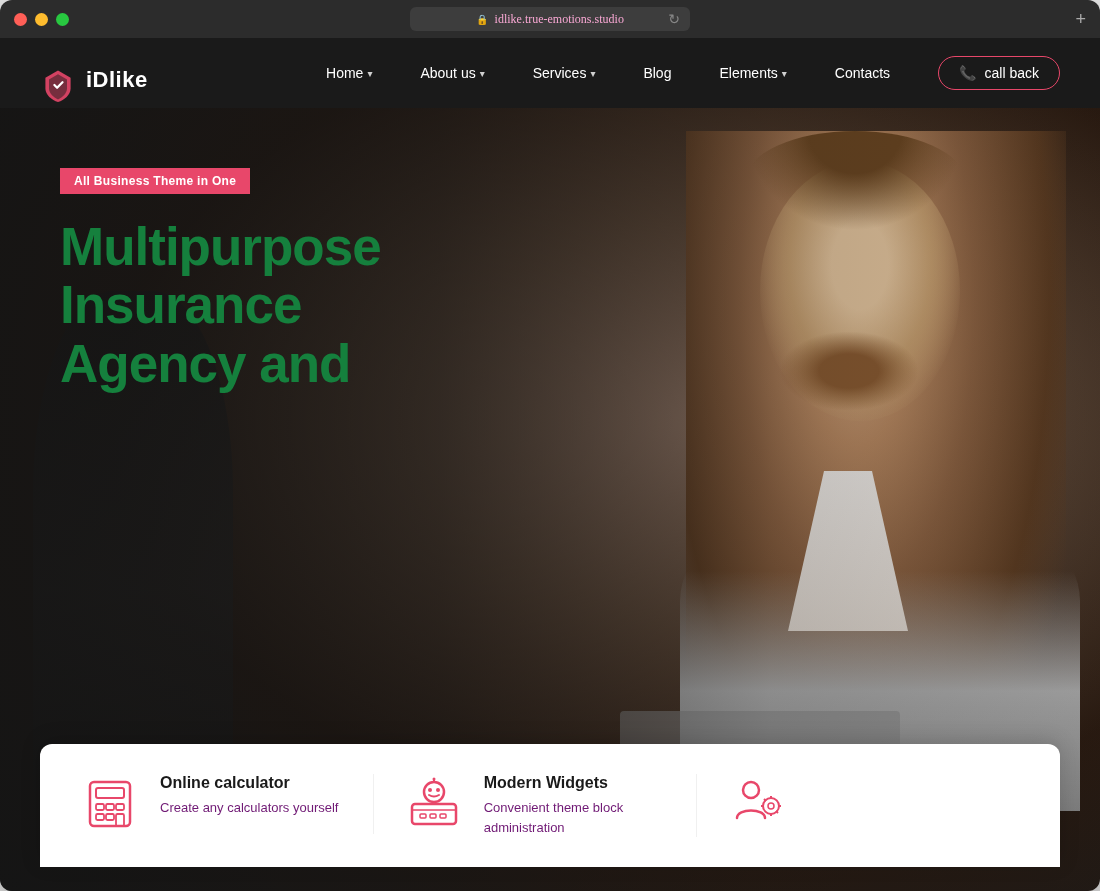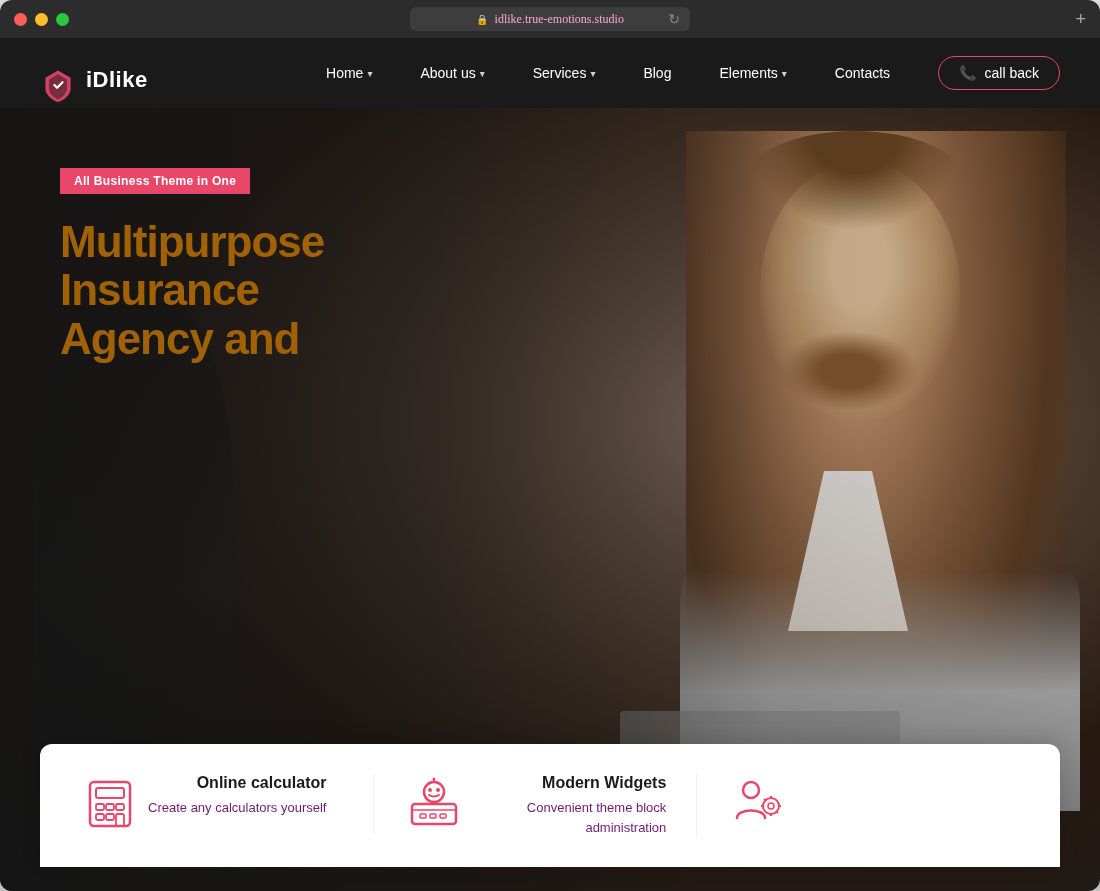--- a/index.html
+++ b/index.html
@@ -229,22 +229,22 @@
       font-size: 12px;
       font-weight: 700;
       padding: 6px 14px;
       border-radius: 0;
       display: inline-block;
       margin-bottom: 24px;
       letter-spacing: 0.3px;
     }
 
     .hero-title {
-      color: #a16207;
-      font-size: 44px;
+      color: #15803d;
+      font-size: 53px;
       font-weight: 800;
       line-height: 1.1;
       max-width: 480px;
       letter-spacing: -1px;
     }
 
     
     .feature-bar {
       background: white;
       margin: 0 40px;
@@ -256,24 +256,23 @@
       position: relative;
       z-index: 3;
       box-shadow: 0 -4px 20px rgba(0,0,0,0.15);
       flex-shrink: 0;
     }
 
     .feature-item {
       flex: 1;
       display: flex;
       align-items: flex-start;
-      gap: 8px;
+      gap: 20px;
       padding: 0 30px;
       border-right: 1px solid #f0f0f0;
-      text-align: right;
     }
 
     .feature-item:first-child { padding-left: 0; }
     .feature-item:last-child { border-right: none; }
 
     .feature-icon-wrap {
       width: 60px;
       height: 60px;
       flex-shrink: 0;
       display: flex;

